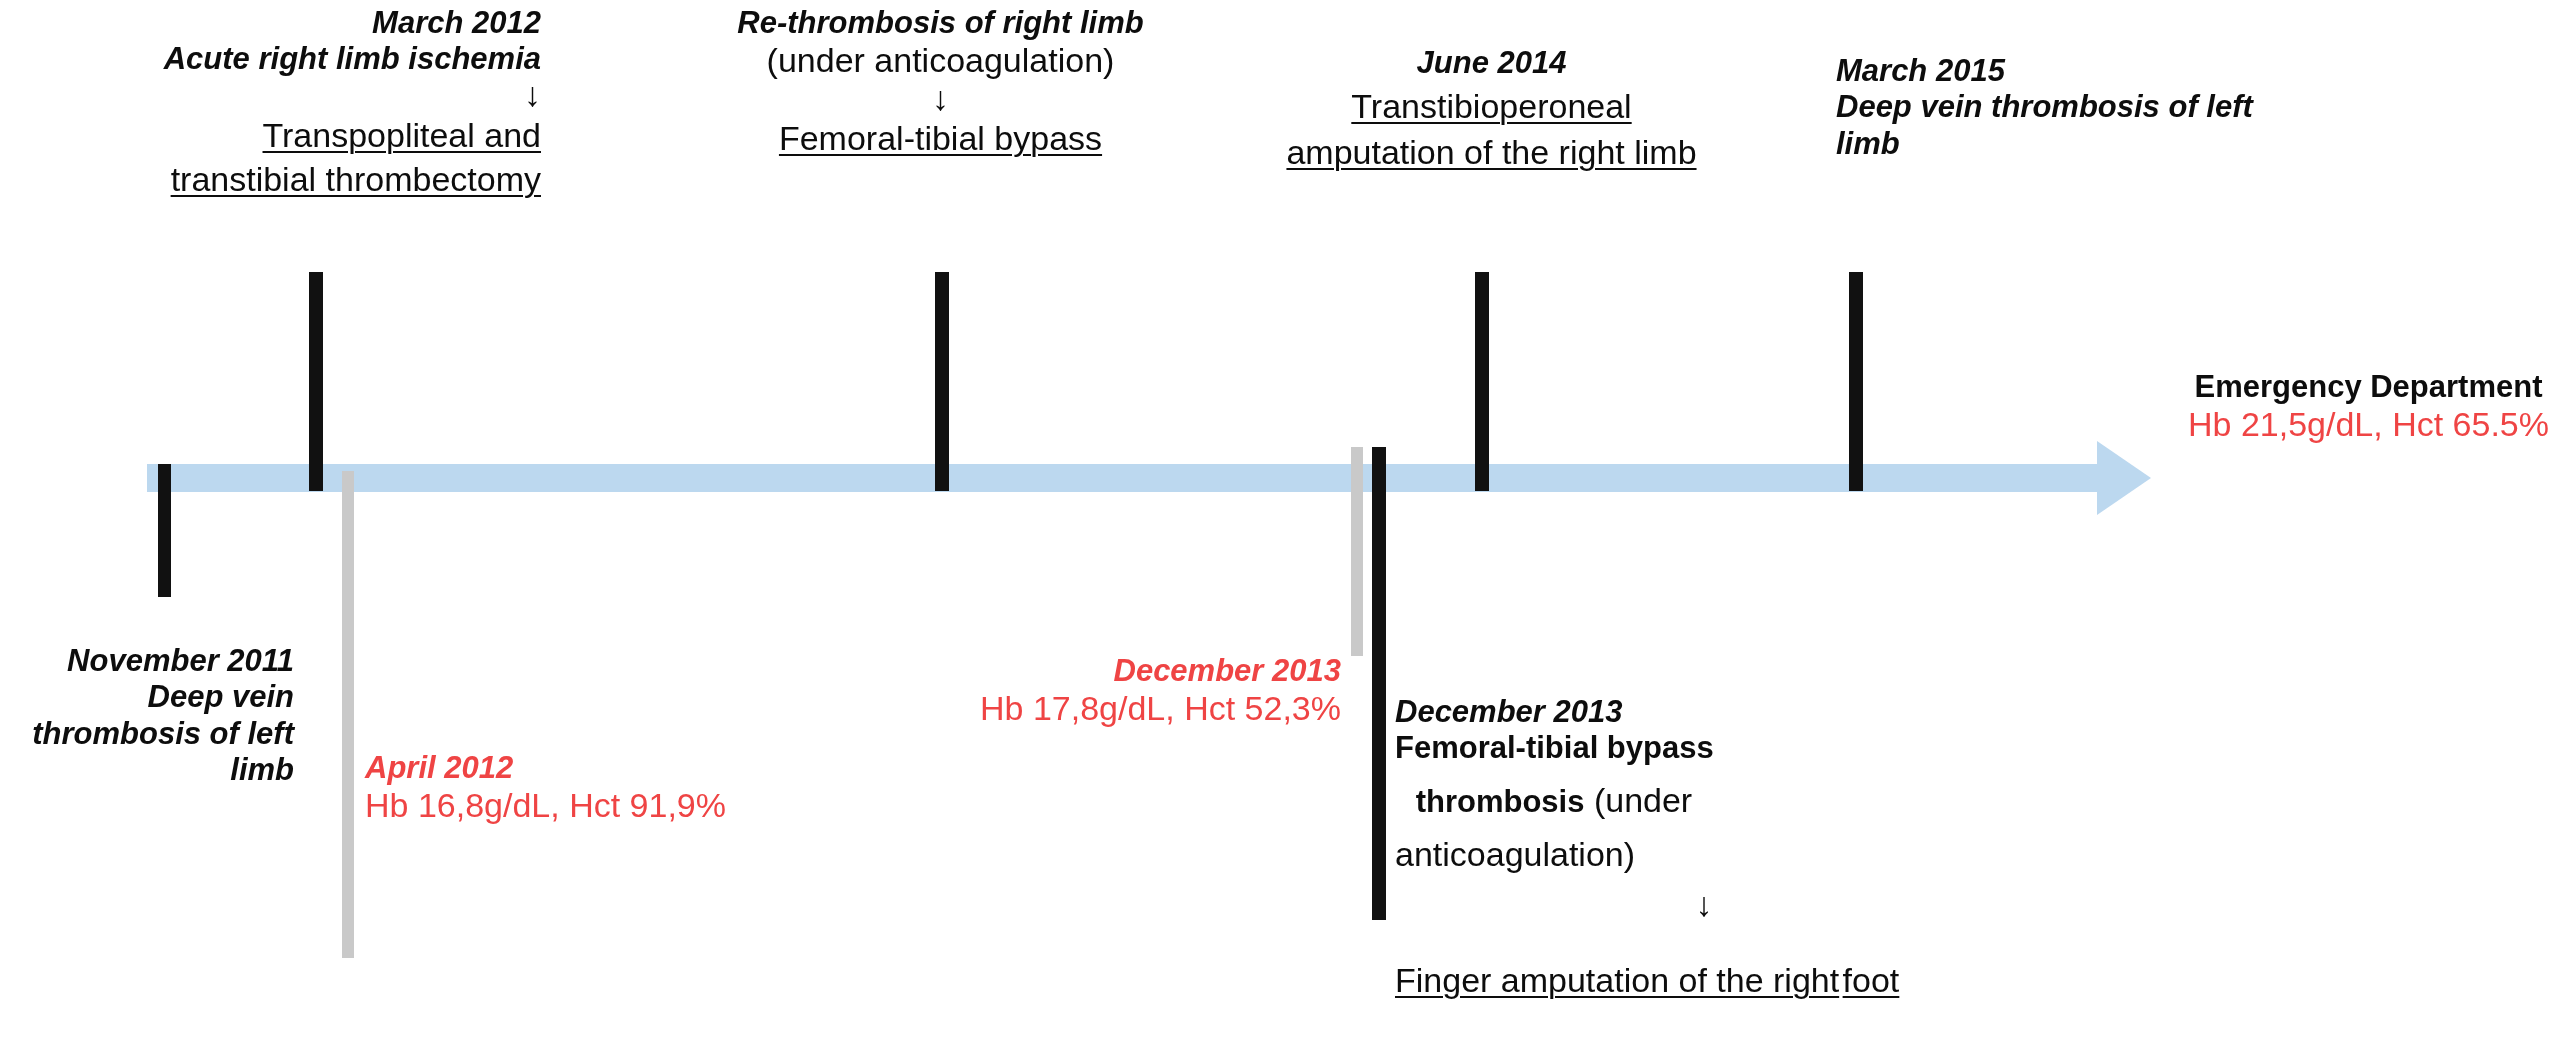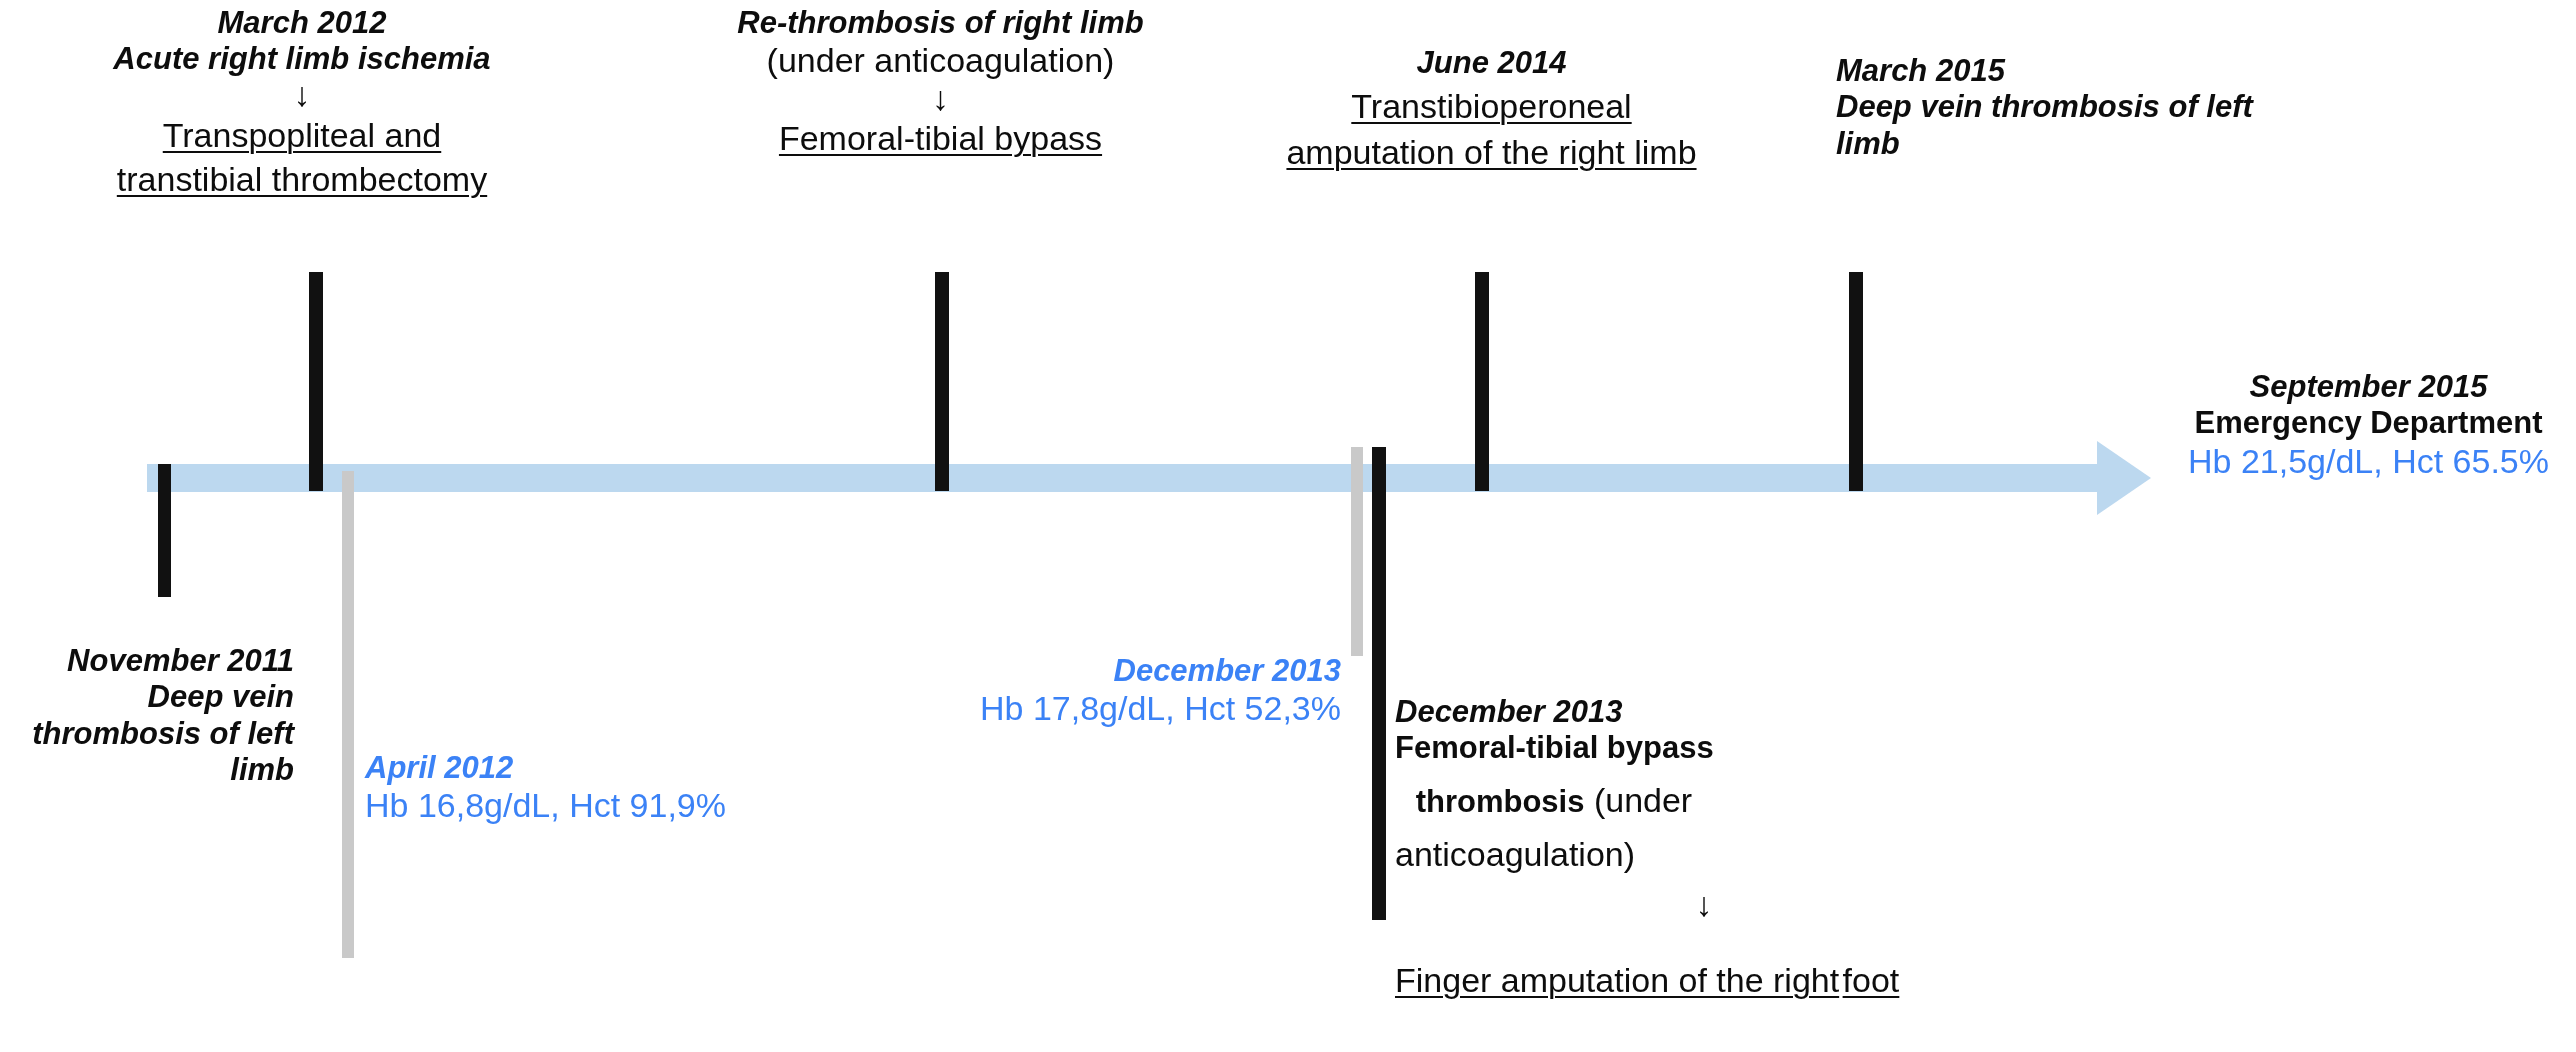--- a/index.html
+++ b/index.html
@@ -29,21 +29,21 @@
   .tick.gray{background:#c9c9c9;}
 
   
   .tblock{position:absolute;line-height:1.17;}
   .tblock div{white-space:pre-wrap;}
 
   .ital{font-style:italic;font-weight:bold;font-stretch:condensed;}
   .bold{font-weight:bold;}
   .reg{font-weight:normal;}
   .und{text-decoration:underline;text-decoration-thickness:2.3px;text-underline-offset:3.9px;}
-  .gray-txt{color:#3b82f6;}
+  .gray-txt{color:#ef4444;}
   .black-txt{color:#0d0d0d;}
   .arrowch{font-size:34px;line-height:1.0;font-weight:normal;}
 
   .al-left{text-align:left;}
   .al-right{text-align:right;}
   .al-center{text-align:center;}
 
   
   .s-head{font-size:31px;}
   .s-body{font-size:34px;}
@@ -65,21 +65,21 @@
   <div class="tick black" style="left:935px;top:272px;width:14px;height:219px;"></div>
 
   <div class="tick gray" style="left:1351px;top:447px;width:12.4px;height:209px;"></div>
 
   <div class="tick black" style="left:1372px;top:447px;width:14px;height:473px;"></div>
 
   <div class="tick black" style="left:1475px;top:272px;width:14px;height:219px;"></div>
 
   <div class="tick black" style="left:1849px;top:272px;width:14px;height:219px;"></div>
 
-  <div class="tblock al-center black-txt" style="left:78px;top:4.6px;width:448px;">
+  <div class="tblock al-center black-txt" style="left:93px;top:4.6px;width:448px;text-align:right;">
     <div class="ital s-head">March 2012</div>
     <div class="ital s-head">Acute right limb ischemia</div>
     <div class="arrowch">↓</div>
     <div class="reg und s-body" style="margin-top:4.6px;display:inline-block;">Transpopliteal and</div>
     <div class="reg und s-body" style="margin-top:4.6px;display:inline-block;">transtibial thrombectomy</div>
   </div>
 
   <div class="tblock al-center black-txt" style="left:699px;top:4.6px;width:483px;">
     <div class="ital s-head">Re-thrombosis of right limb</div>
     <div class="reg s-body">(under anticoagulation)</div>
@@ -93,21 +93,20 @@
     <div class="reg und s-body" style="margin-top:6.2px;display:inline-block;">amputation of the right limb</div>
   </div>
 
   <div class="tblock al-left black-txt" style="left:1836px;top:45px;width:495px;margin-top:8px;">
     <div class="ital s-head">March 2015</div>
     <div class="ital s-head">Deep vein thrombosis of left</div>
     <div class="ital s-head">limb</div>
   </div>
 
   <div class="tblock al-center" style="left:2160px;top:369px;width:417px;">
-    <div class="ital s-head black-txt">September 2015</div>
     <div class="bold s-head black-txt">Emergency Department</div>
     <div class="reg s-body gray-txt">Hb 21,5g/dL, Hct 65.5%</div>
   </div>
 
   <div class="tblock al-right black-txt" style="left:0px;top:643px;width:294px;">
     <div class="ital s-head">November 2011</div>
     <div class="ital s-head">Deep vein
 thrombosis of left
 limb</div>
   </div>

